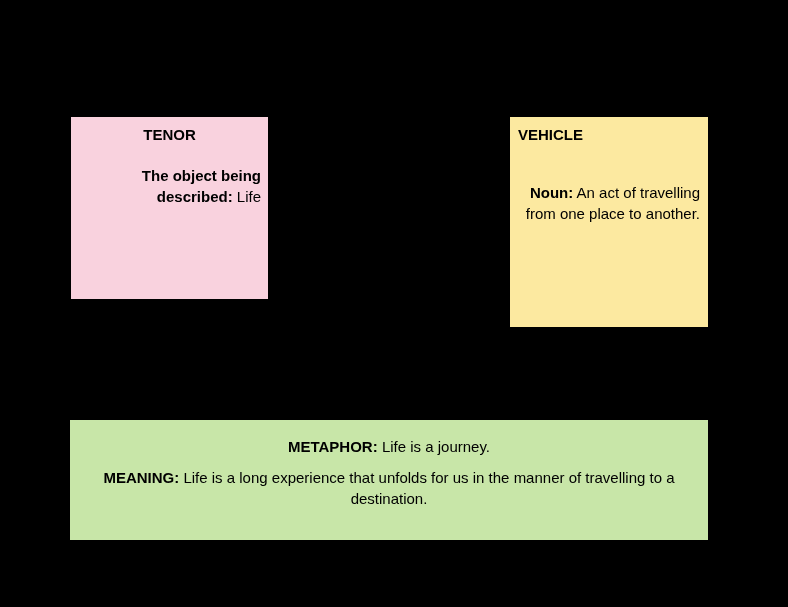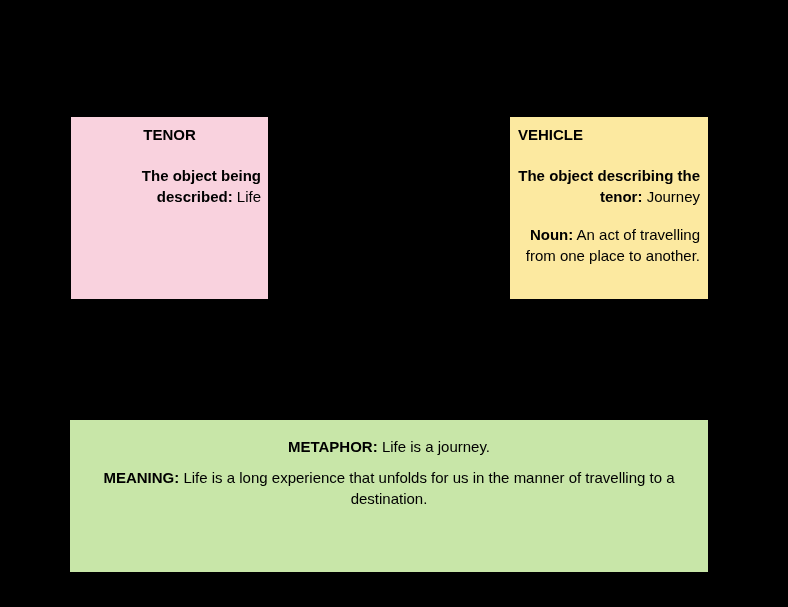--- a/index.html
+++ b/index.html
@@ -34,31 +34,31 @@
     height: 182px;
     background: #f9d2de;
     padding: 8px 7px 0 7px;
   }
 
   
   .card--vehicle {
     left: 510px;
     top: 117px;
     width: 198px;
-    height: 182px;
+    height: 210px;
     background: #fce9a0;
     padding: 8px 8px 0 8px;
   }
 
   
   .card--metaphor {
     left: 70px;
     top: 420px;
     width: 638px;
-    height: 152px;
+    height: 120px;
     background: #c8e6a8;
     padding: 16px 16px 0 16px;
   }
 
   .card-title {
     font-size: 15px;
     font-weight: bold;
     line-height: 19px;
     margin: 0;
   }
@@ -105,21 +105,20 @@
   <div class="card card--tenor">
     <div class="card-title card-title--centered">TENOR</div>
     <div class="spacer-line"></div>
     <p class="card-body"><span class="lbl">The object being described:</span> <span>Life</span></p>
     <div class="spacer-line"></div>
   </div>
 
   <div class="card card--vehicle">
     <div class="card-title card-title--left">VEHICLE</div>
     <div class="spacer-line"></div>
-    <p class="card-body"><span class="lbl">The object describing the tenor:</span> <span>Journey</span></p>
     <div class="spacer-line--small"></div>
     <p class="card-body"><span class="lbl">Noun:</span> <span>An act of travelling from one place to another.</span></p>
   </div>
 
   <div class="card card--metaphor">
     <p class="metaphor-line"><span class="lbl">METAPHOR:</span> <span>Life is a journey.</span></p>
     <p class="metaphor-line metaphor-line--meaning"><span class="lbl">MEANING:</span> <span>Life is a long experience that unfolds for us in the manner of travelling to a destination.</span></p>
   </div>
 
 </div>

